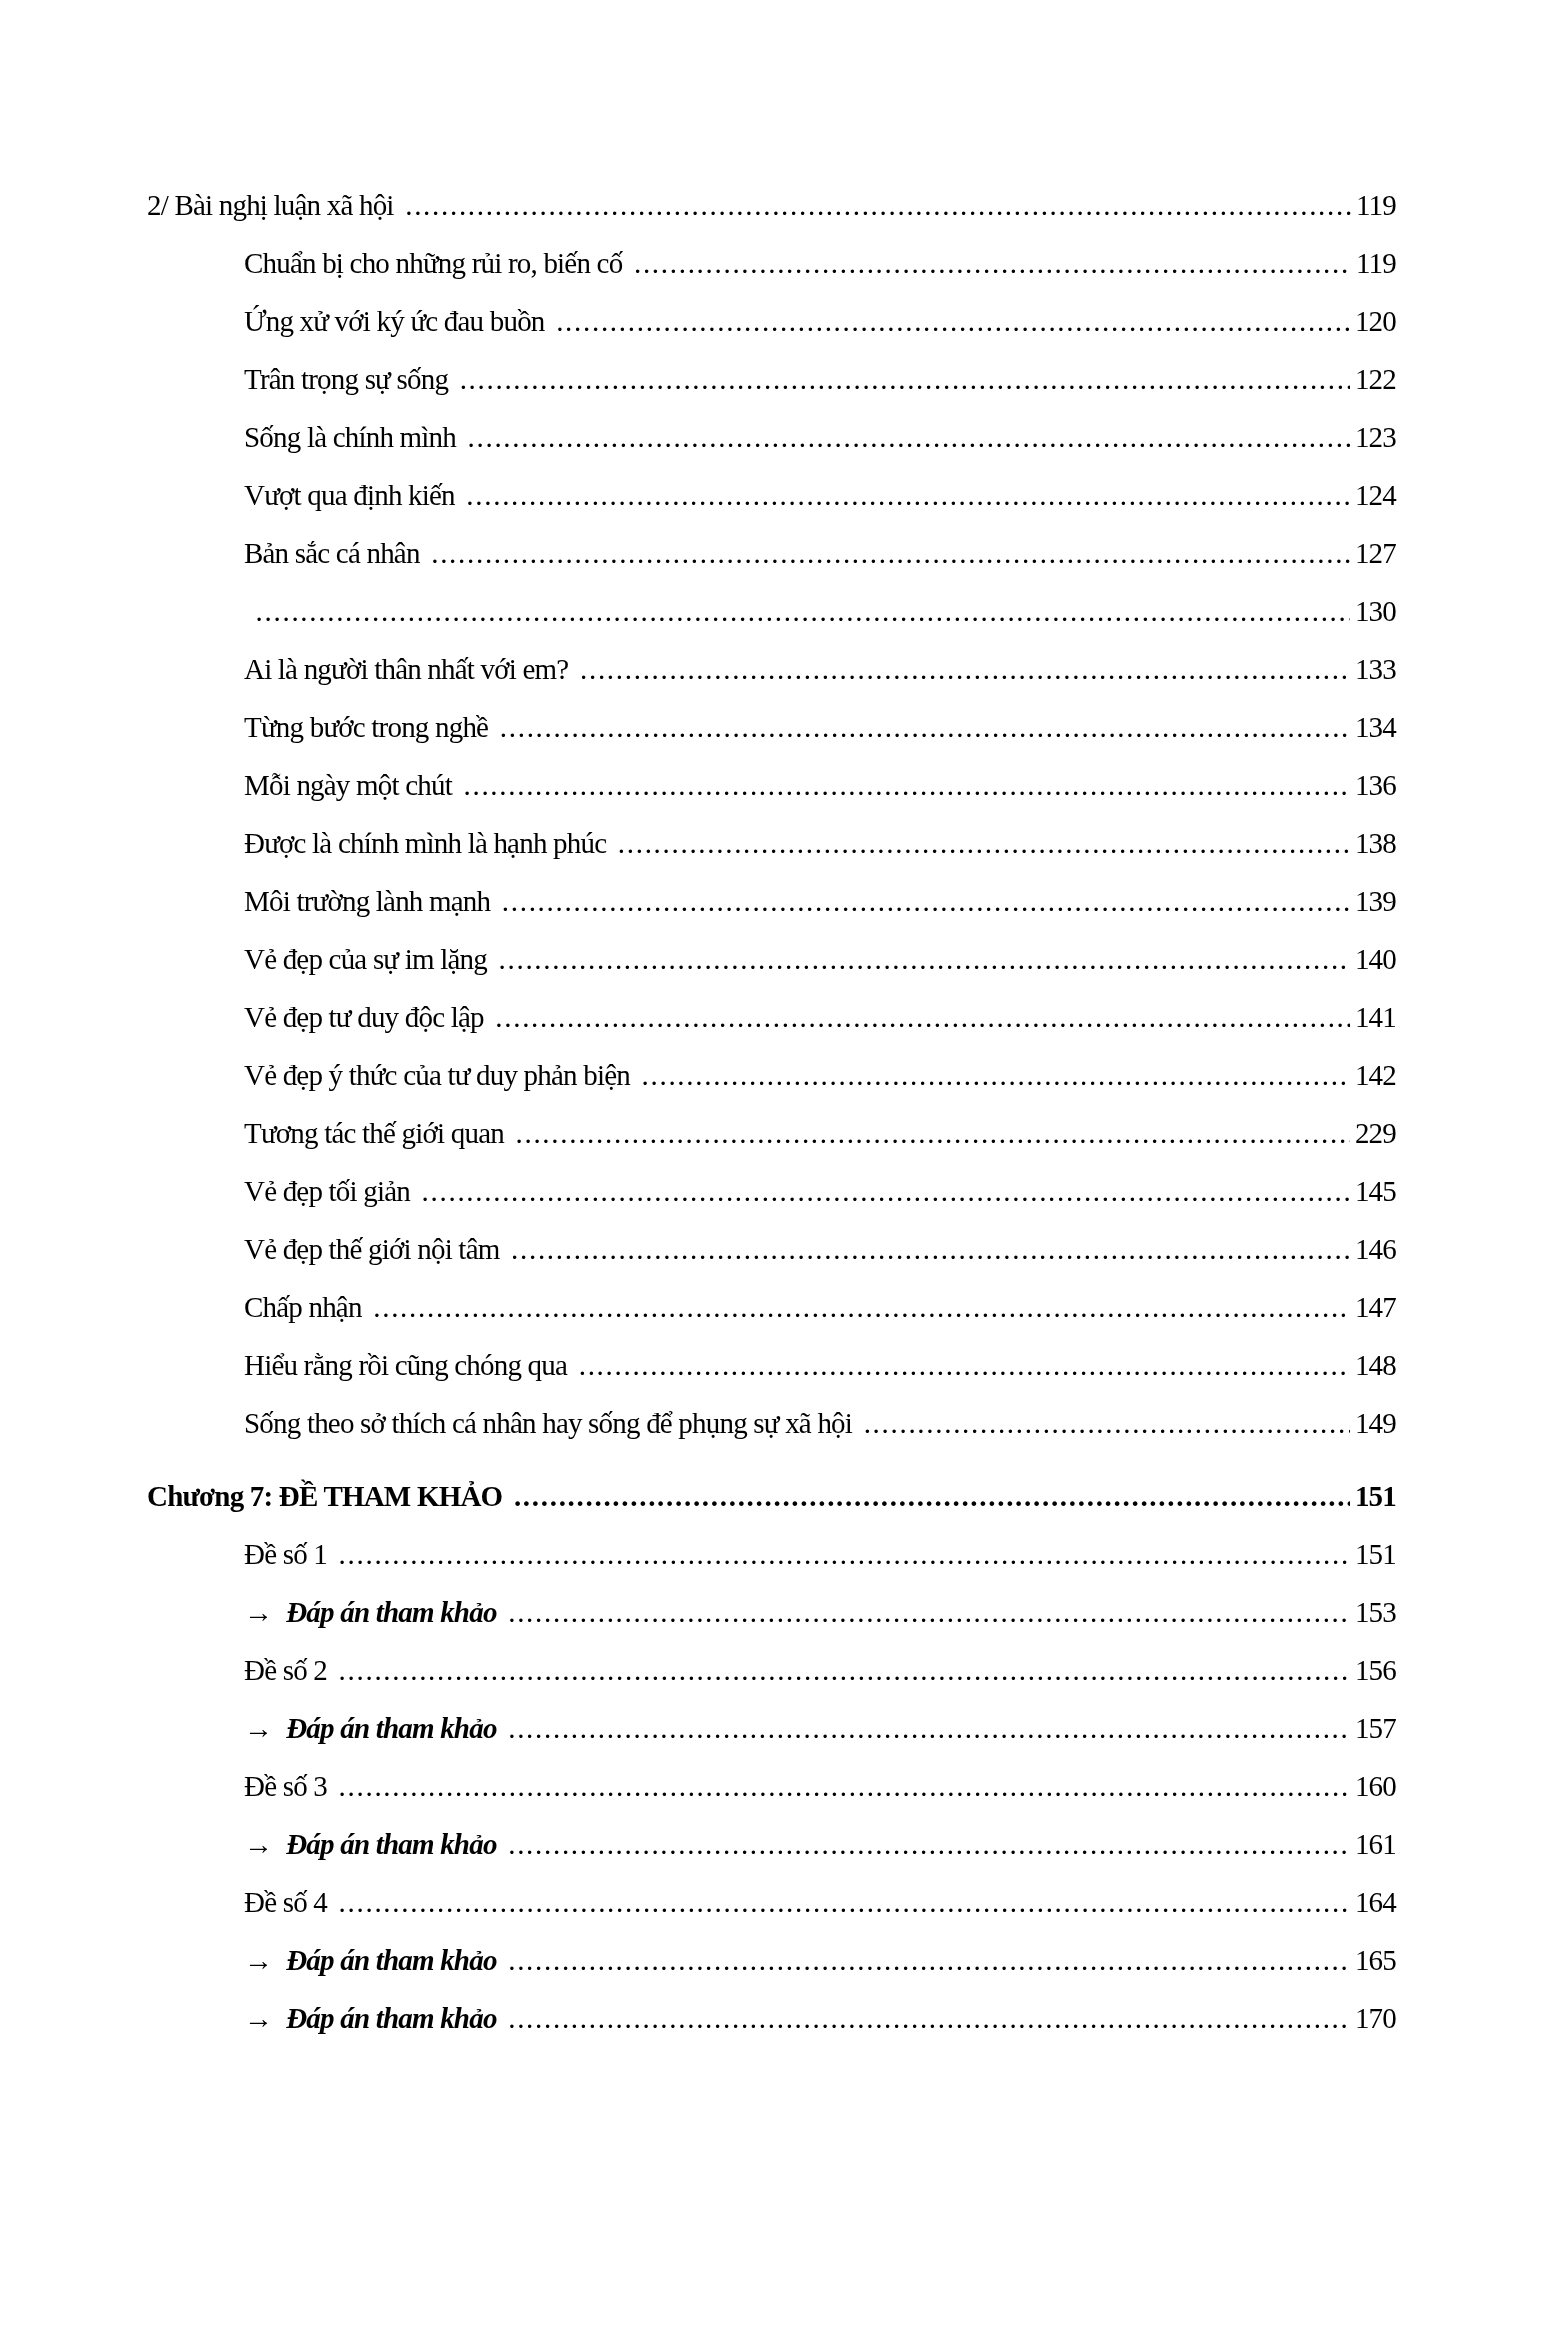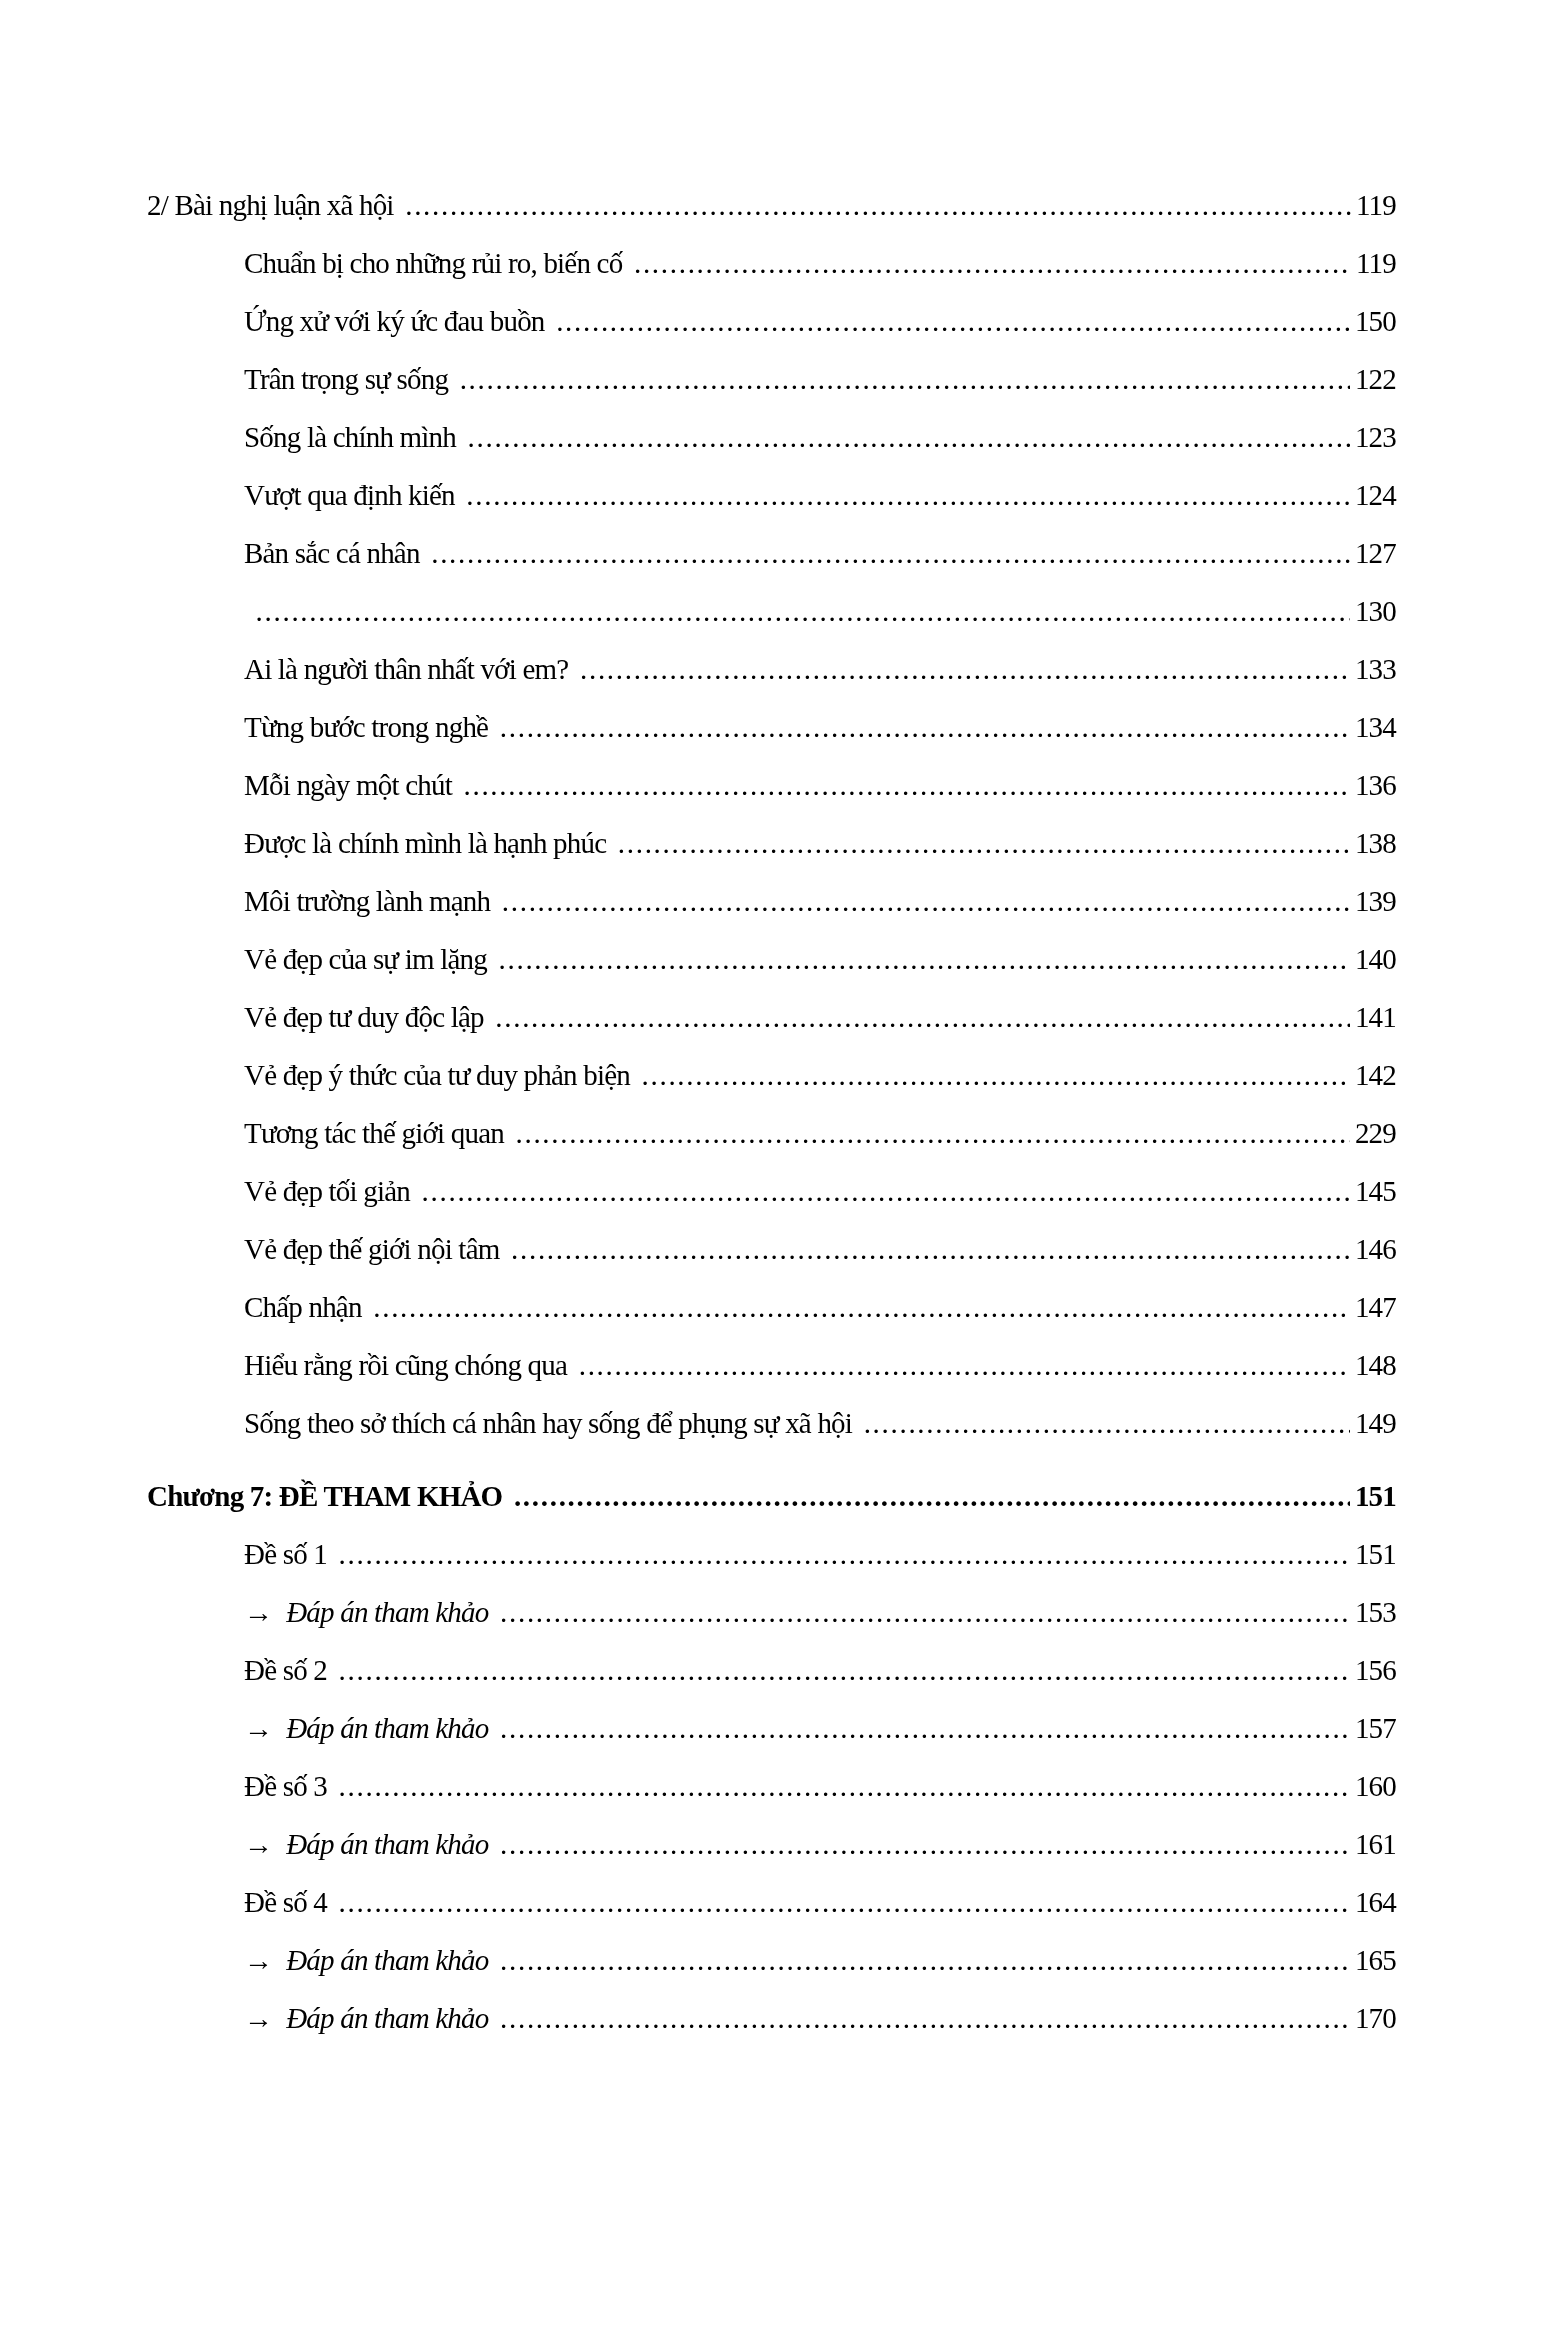--- a/index.html
+++ b/index.html
@@ -23,21 +23,21 @@
     display: flex;
     align-items: baseline;
     height: 58px;
     line-height: 58px;
     font-size: 29px;
   }
   .row .label { white-space: nowrap; letter-spacing: -0.8px; }
   .sub { padding-left: 97px; }
   .chapter { margin-top: 15px; justify-content: space-between; }
   .chapter .label, .chapter .dots, .chapter .pagenum { font-weight: bold; }
-  .answer .label { font-style: italic; }
+  .answer .label { font-style: italic; font-weight: bold; }
   .answer .arrow { white-space: nowrap; margin-right: 13.2px; }
   .dots {
     flex: 1 1 auto;
     overflow: hidden;
     white-space: nowrap;
     margin: 0 5px 0 11.6px;
     min-width: 25px;
   }
   .dots::after {
     content: "................................................................................................................................................................";
@@ -58,21 +58,21 @@
 
   <div class="row sub">
     <span class="label">Chuẩn bị cho những rủi ro, biến cố</span>
     <span class="dots"></span>
     <span class="pagenum">119</span>
   </div>
 
   <div class="row sub">
     <span class="label">Ứng xử với ký ức đau buồn</span>
     <span class="dots"></span>
-    <span class="pagenum">150</span>
+    <span class="pagenum">120</span>
   </div>
 
   <div class="row sub">
     <span class="label">Trân trọng sự sống</span>
     <span class="dots"></span>
     <span class="pagenum">122</span>
   </div>
 
   <div class="row sub">
     <span class="label">Sống là chính mình</span>

